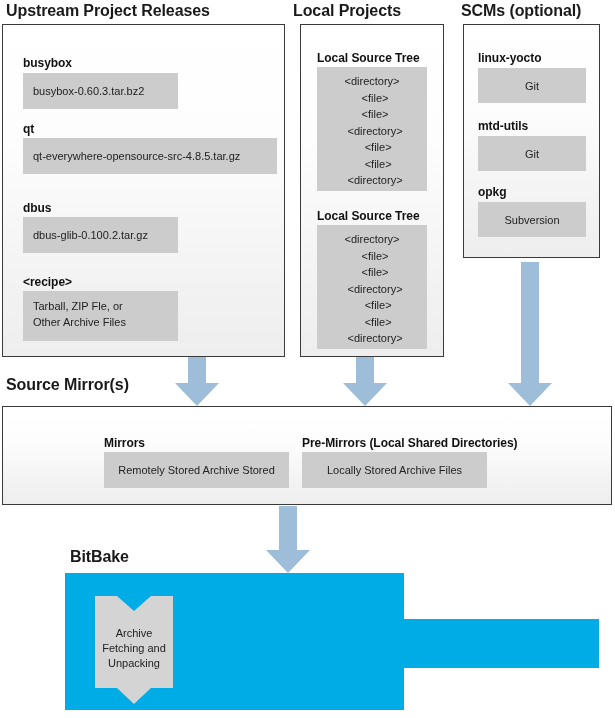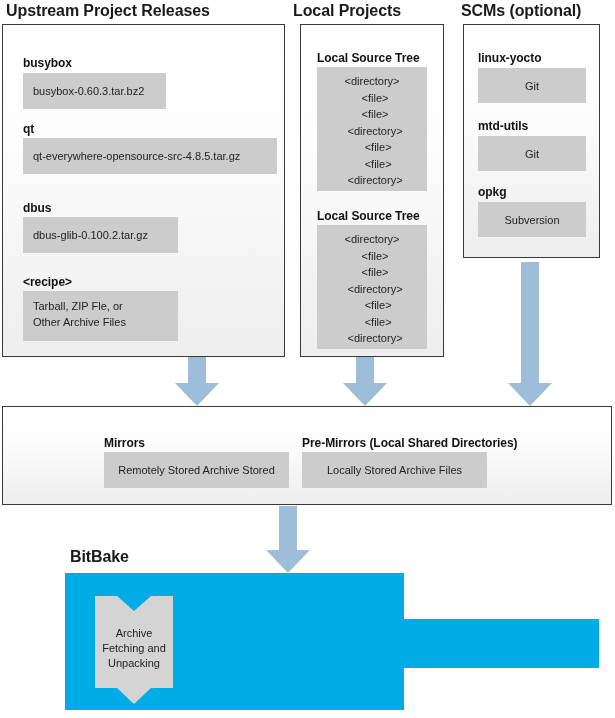--- a/index.html
+++ b/index.html
@@ -55,26 +55,27 @@
              border-right:17px solid transparent;border-top:16px solid #d4d4d4;}
 </style>
 </head>
 <body>
 
 <div class="stage">
 
   <div class="sec-title" style="left:6px;top:2px;">Upstream Project Releases</div>
   <div class="sec-title" style="left:293px;top:2px;text-align:right;">Local Projects</div>
   <div class="sec-title" style="left:461px;top:2px;">SCMs (optional)</div>
+  <div class="sec-title" style="left:6px;top:376px;">Source Mirror(s)</div>
   <div class="sec-title" style="left:70px;top:548px;">BitBake</div>
 
   <div class="panel" style="left:2px;top:24px;width:283px;height:333px;">
 
     <div class="grp-label" style="left:20px;top:31px;">busybox</div>
-    <div class="gbox left" style="left:20px;top:48px;width:143px;height:36px;">busybox-0.60.3.tar.bz2</div>
+    <div class="gbox left" style="left:20px;top:48px;width:155px;height:36px;">busybox-0.60.3.tar.bz2</div>
 
     <div class="grp-label" style="left:20px;top:97px;">qt</div>
     <div class="gbox left" style="left:20px;top:113px;width:254px;height:36px;">qt-everywhere-opensource-src-4.8.5.tar.gz</div>
 
     <div class="grp-label" style="left:20px;top:176px;">dbus</div>
     <div class="gbox left" style="left:20px;top:192px;width:155px;height:36px;">dbus-glib-0.100.2.tar.gz</div>
 
     <div class="grp-label" style="left:20px;top:250px;">&lt;recipe&gt;</div>
     <div class="gbox multi" style="left:20px;top:266px;width:155px;height:50px;">
       <div>Tarball, ZIP Fle, or</div>

